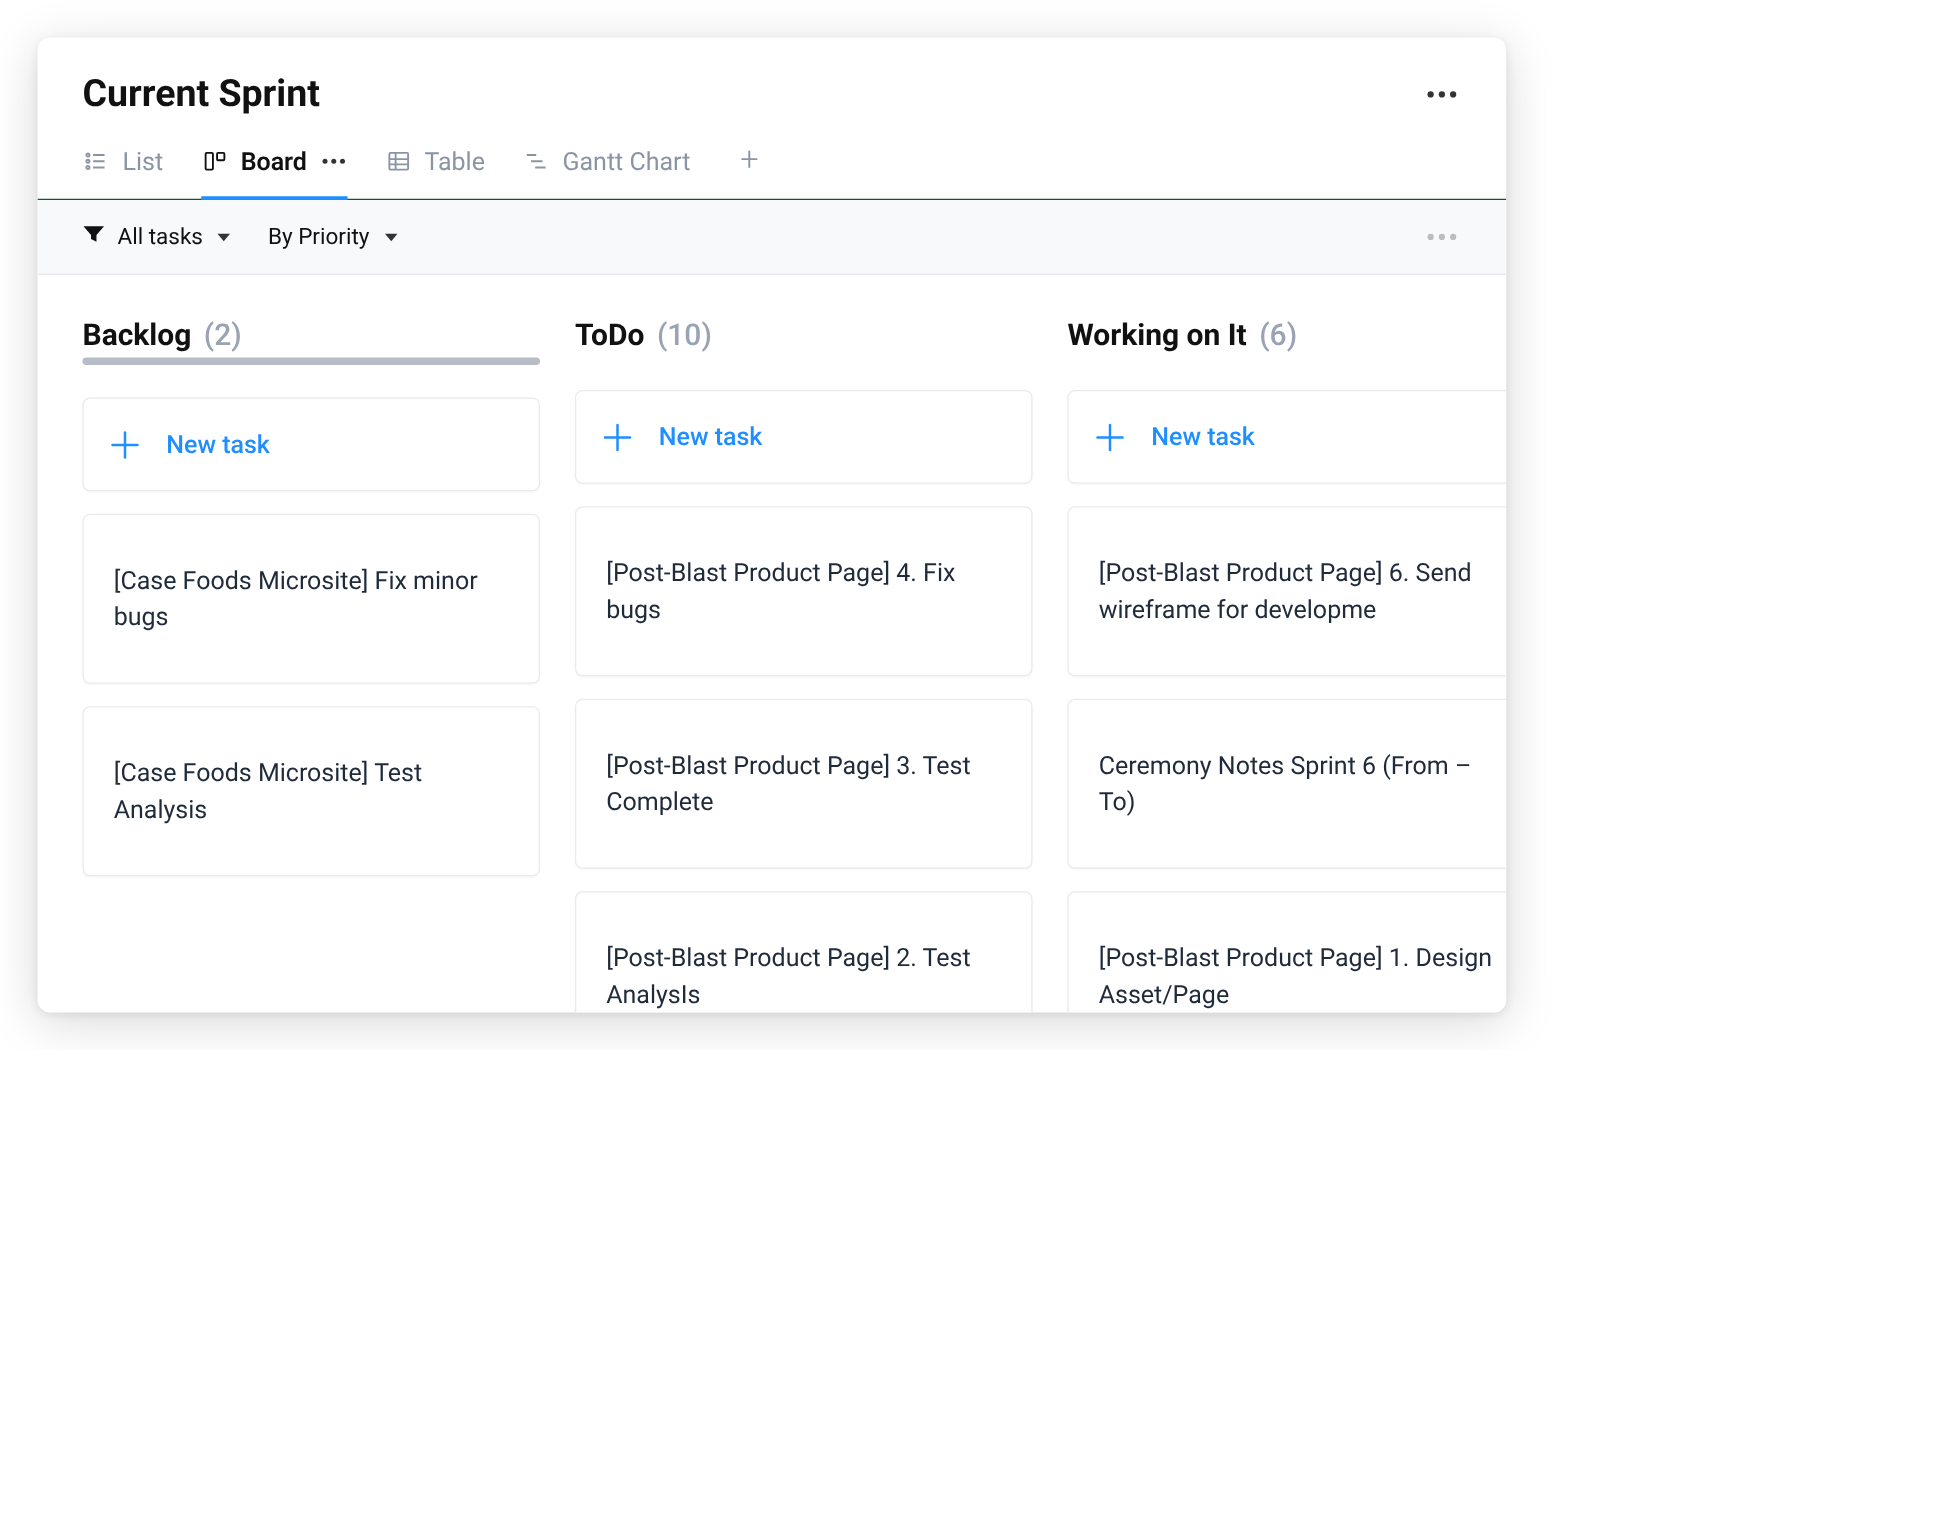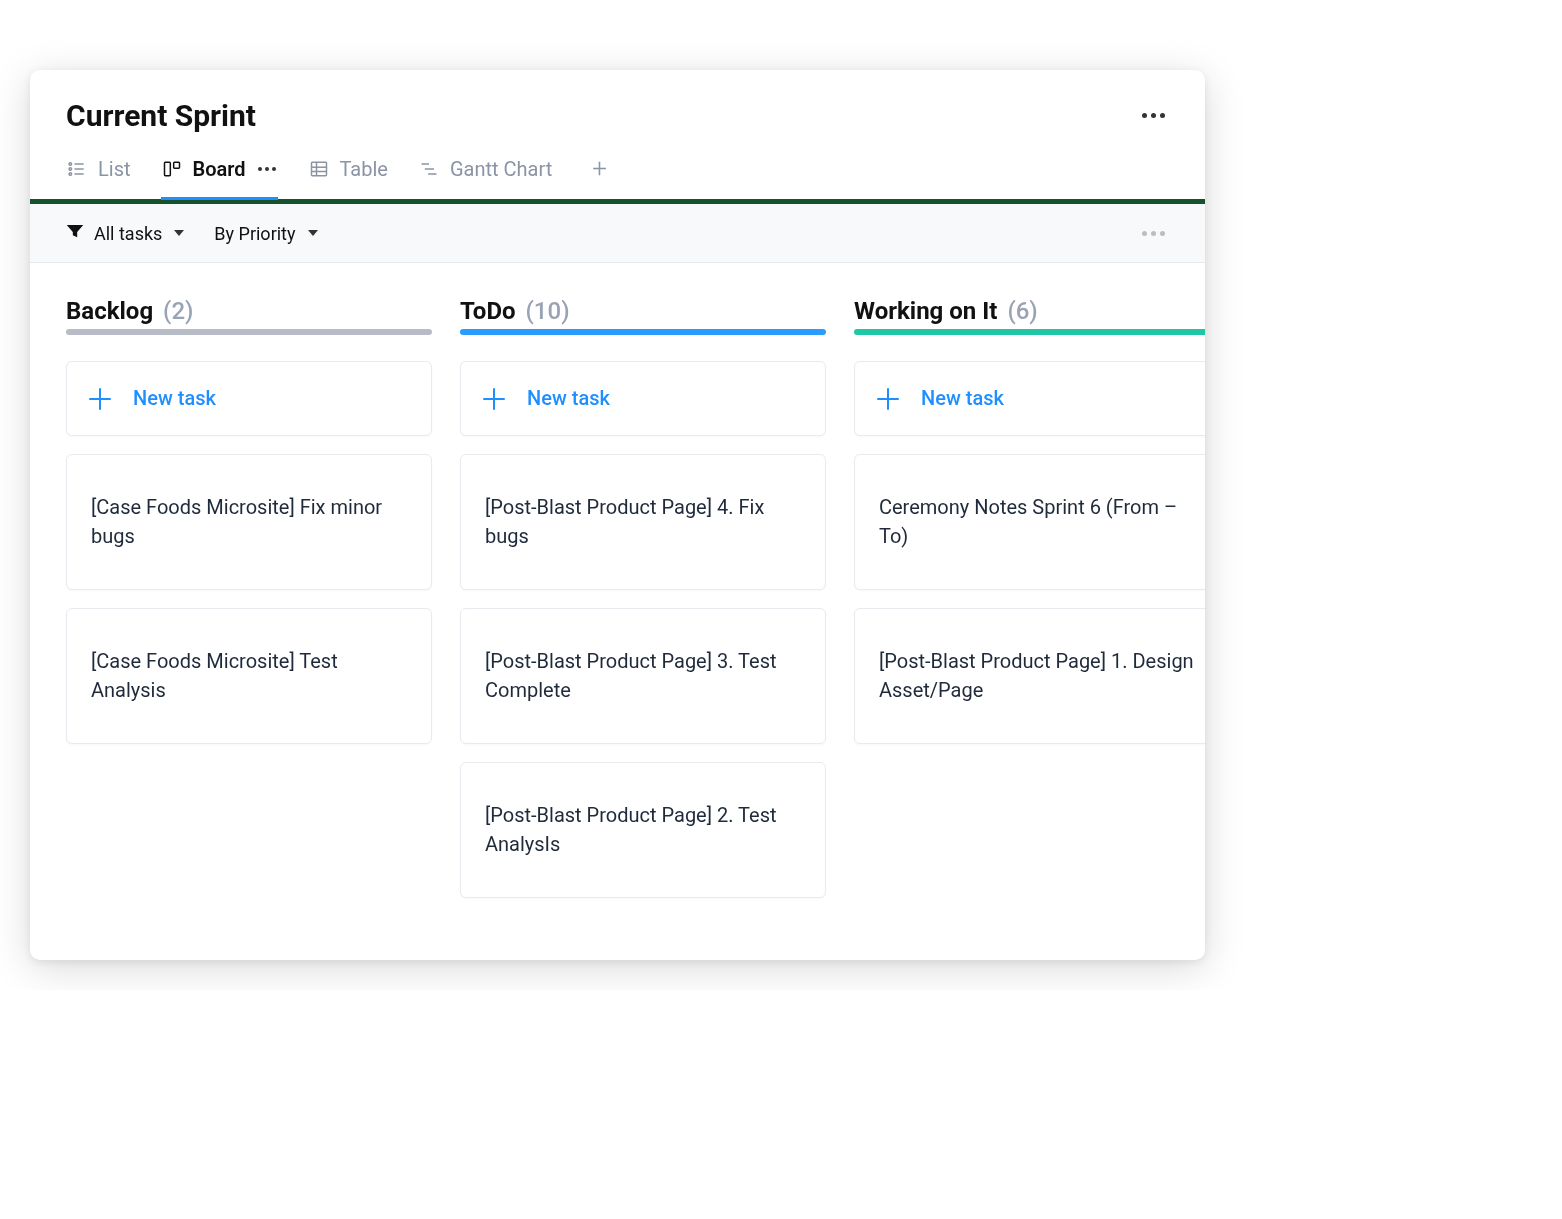--- a/index.html
+++ b/index.html
@@ -4,28 +4,27 @@
 <style>
   * { box-sizing: border-box; margin: 0; padding: 0; }
   body {
     font-family: -apple-system, BlinkMacSystemFont, "Segoe UI", Roboto, Helvetica, Arial, sans-serif;
     background: #fff;
     padding: 30px;
     color: #1a1a1a;
   }
   .panel {
     width: 1175px;
-    height: 890px;
+    height: 780px;
     background: #ffffff;
     border-radius: 10px;
     box-shadow: 0 8px 40px rgba(0,0,0,0.15), 0 2px 8px rgba(0,0,0,0.08);
     overflow: hidden;
     display: flex;
     flex-direction: column;
-    margin-top: 40px;
   }
   
   .header {
     padding: 28px 36px 0 36px;
     display: flex;
     justify-content: space-between;
     align-items: center;
   }
   .title {
     font-size: 30px;
@@ -42,21 +41,21 @@
     width: 5px; height: 5px; border-radius: 50%; background: #333;
   }
   .more-dots.light span { background: #bdbdbd; }
 
   
   .tabs {
     display: flex;
     align-items: center;
     gap: 30px;
     padding: 14px 36px 0 36px;
-    border-bottom: 5px solid #14532d;
+    border-bottom: 1px solid #14532d;
   }
   .tab {
     display: flex;
     align-items: center;
     gap: 10px;
     padding: 10px 0 16px 0;
     color: #8a94a5;
     font-size: 20px;
     cursor: pointer;
     border-bottom: 3px solid transparent;
@@ -285,20 +284,21 @@
         <div class="col-header">
           <span>Working on It</span>
           <span class="col-count">(6)</span>
         </div>
         <div class="col-rule" style="background:#1fc7a6"></div>
         <div class="cards">
           <div class="card new-task">
             <span class="plus-icon"></span>
             <span>New task</span>
           </div>
+          <div class="card"><span>[Post-Blast Product Page] 6. Send wireframe for developme</span></div>
           <div class="card"><span>Ceremony Notes Sprint 6 (From – To)</span></div>
           <div class="card"><span>[Post-Blast Product Page] 1. Design Asset/Page</span></div>
         </div>
       </div>
 
     </div>
   </div>
 
 </div>
 

